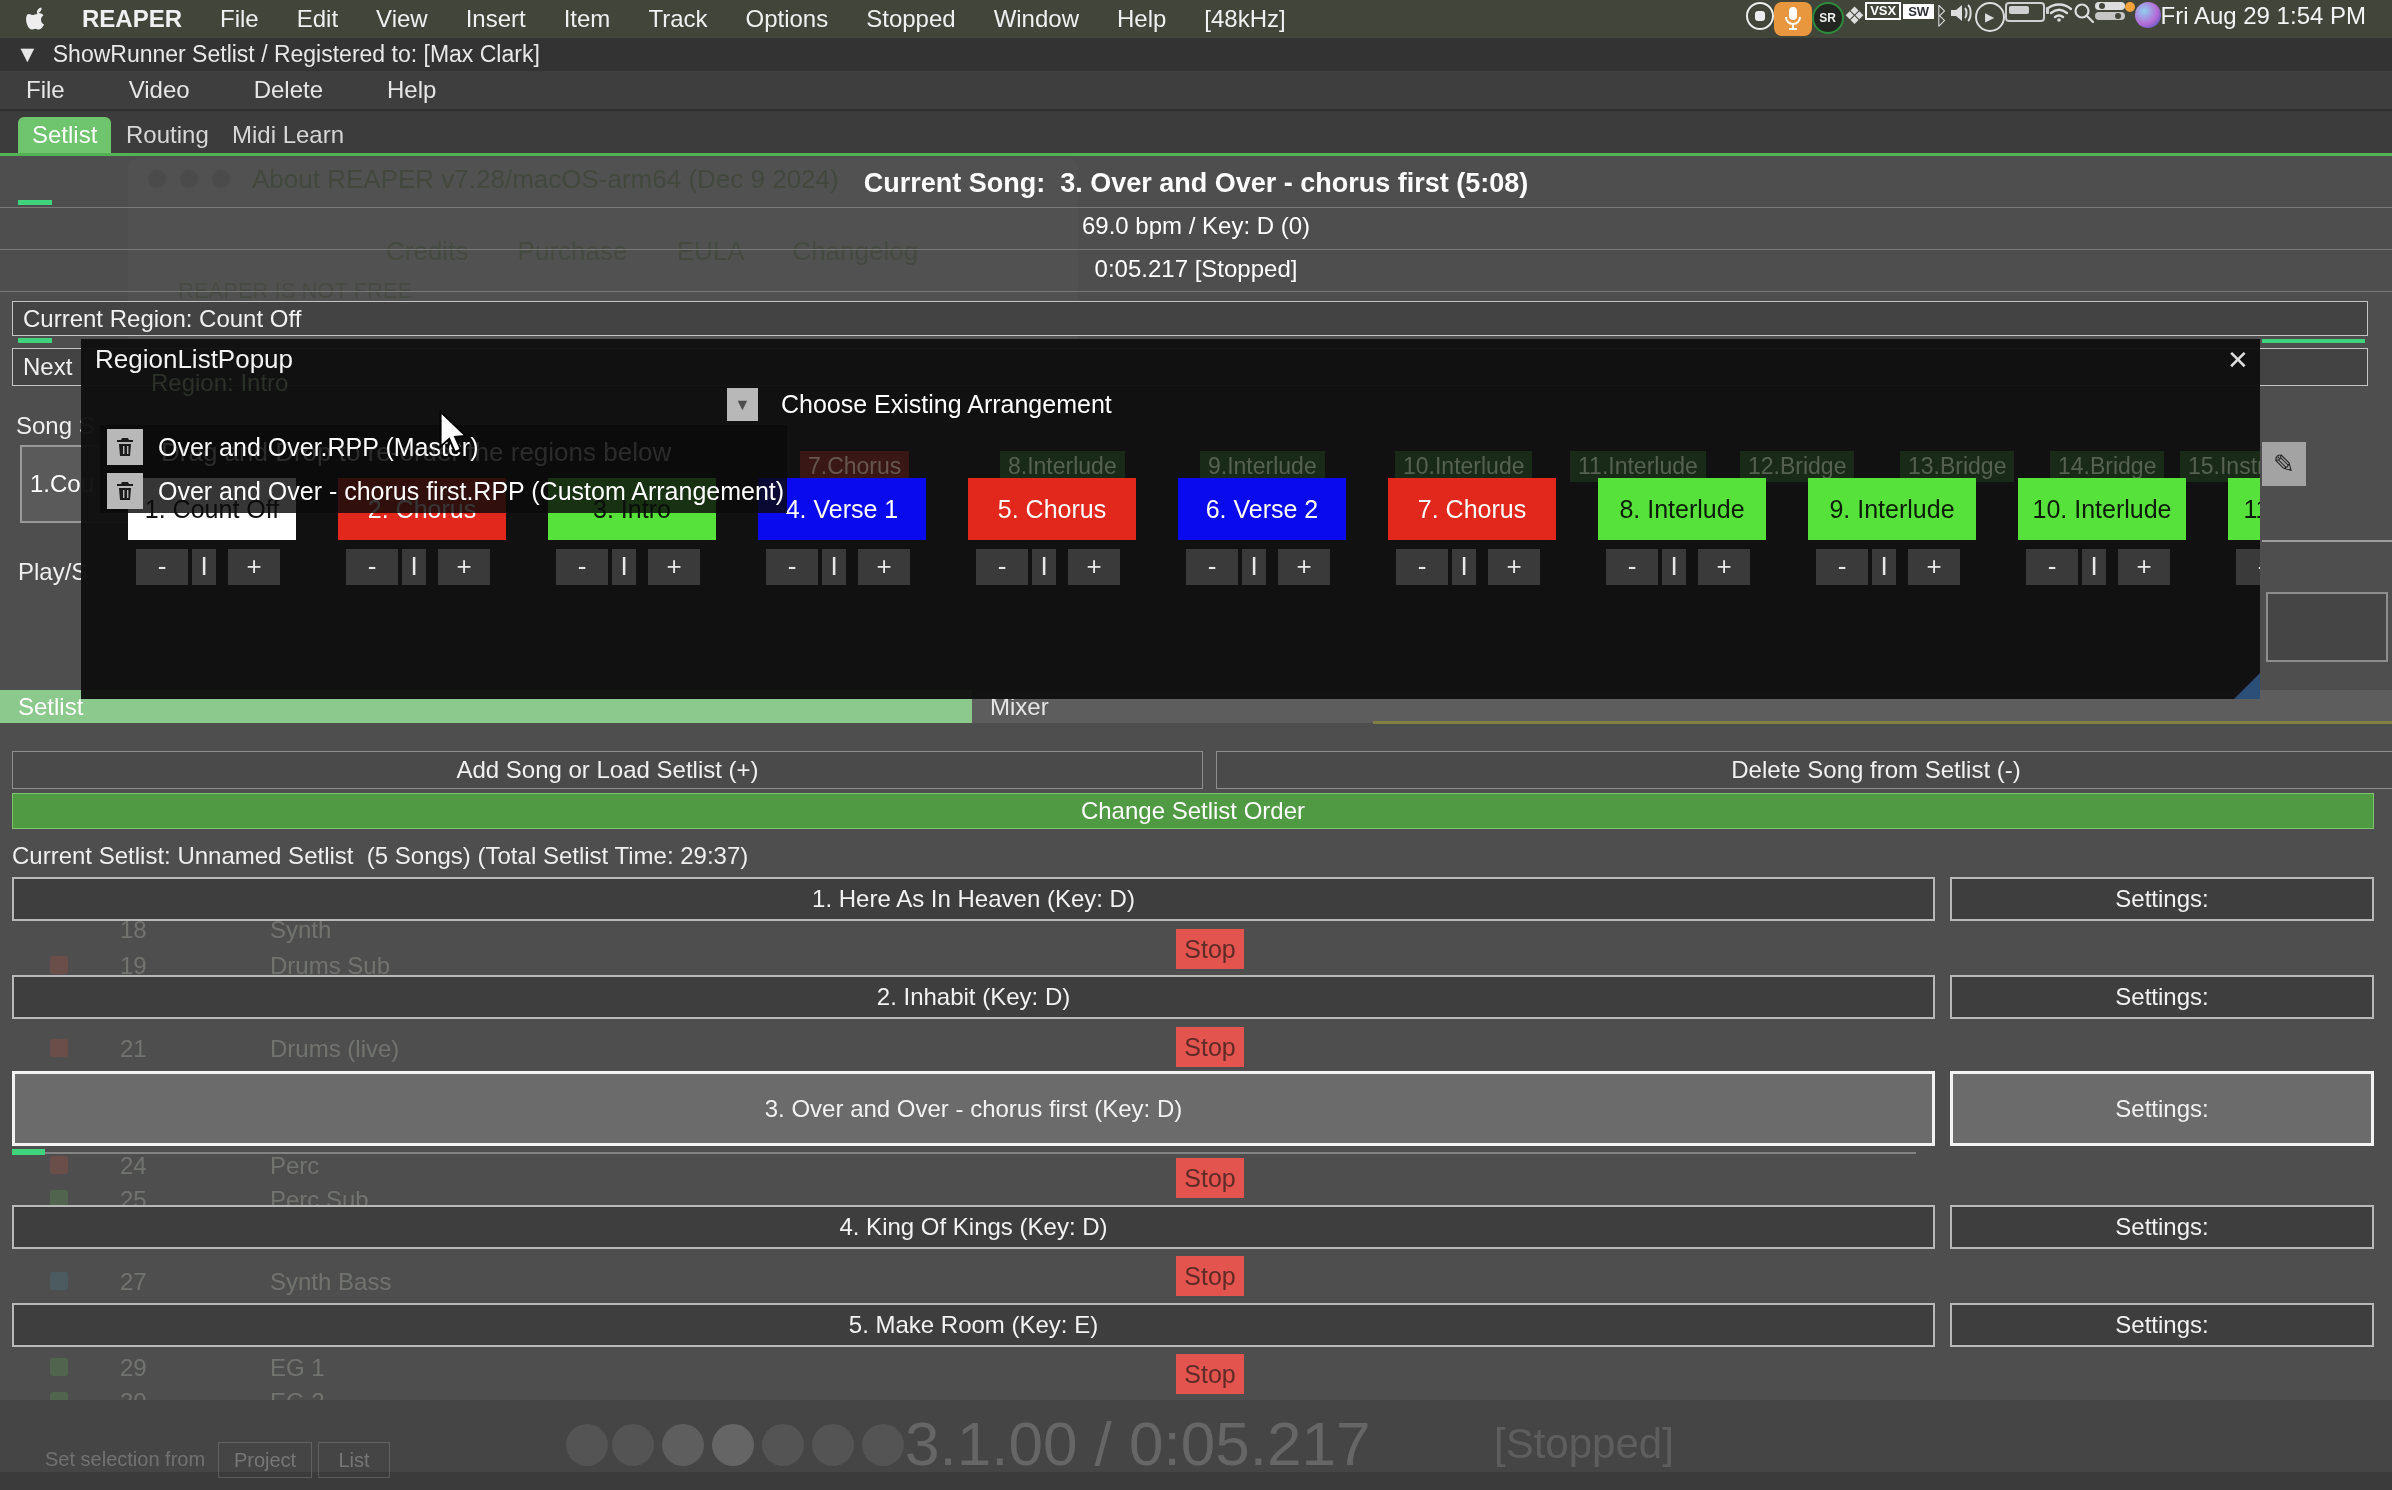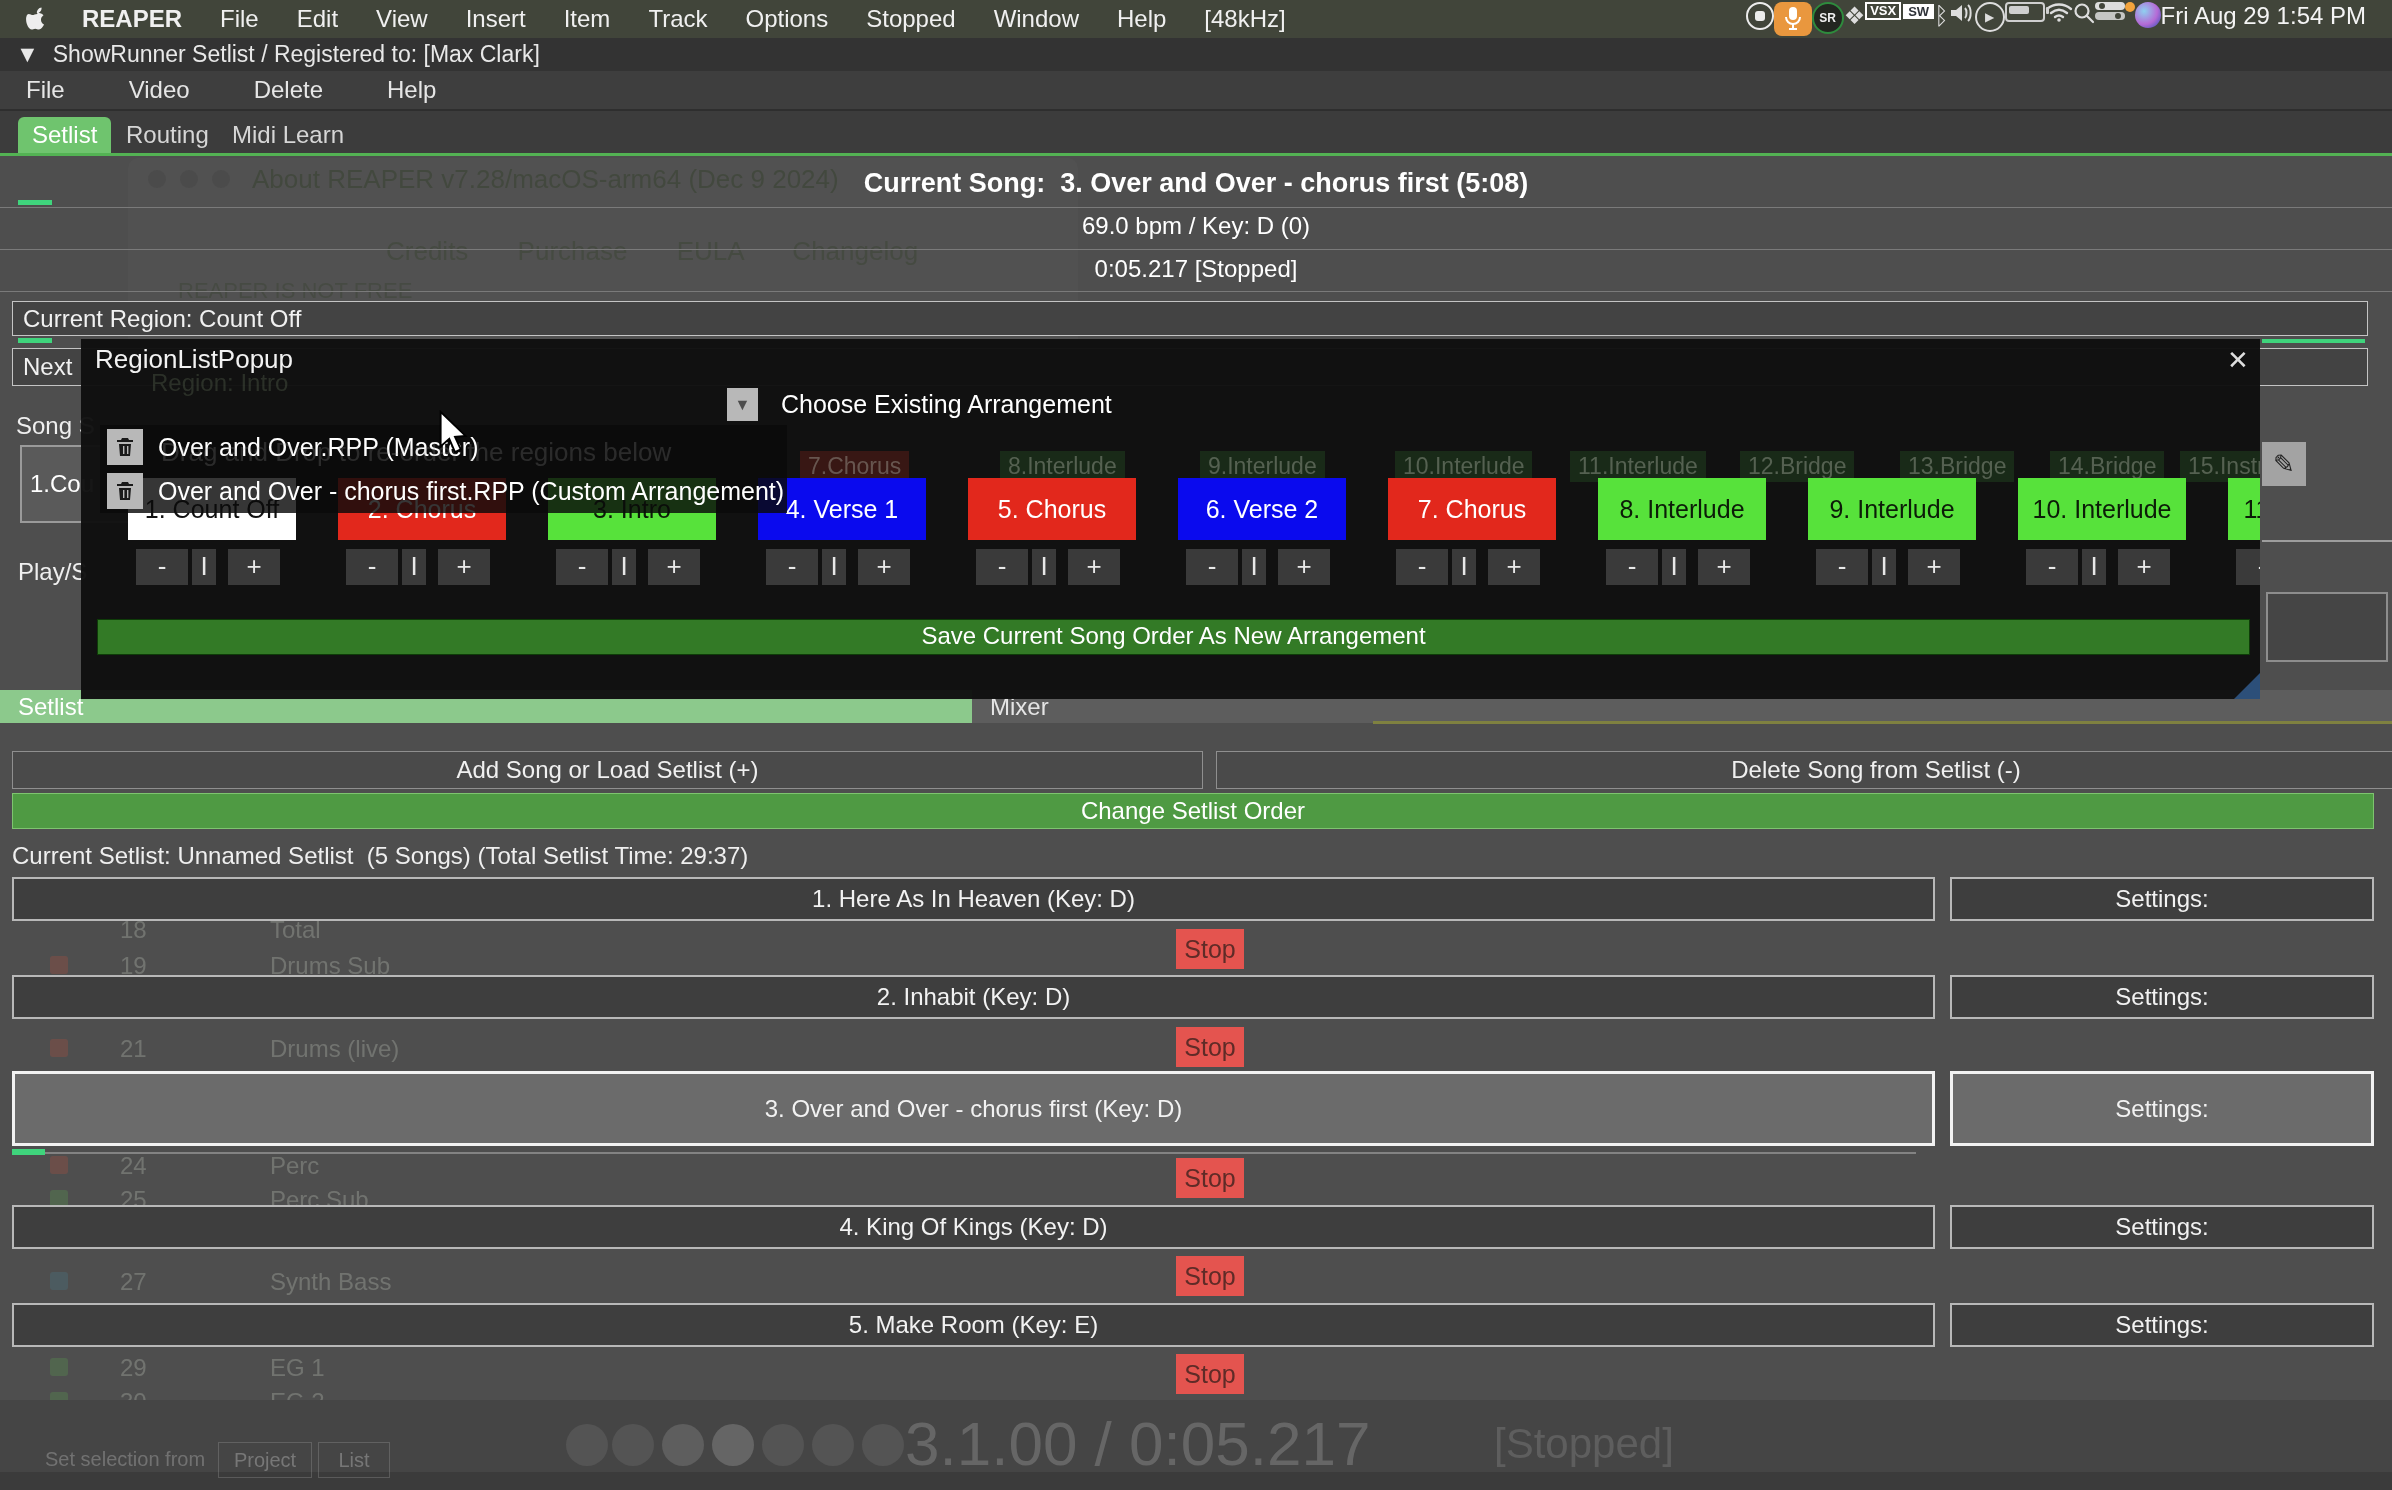--- a/index.html
+++ b/index.html
@@ -207,21 +207,21 @@
 <div class="abs" style="left:128px;top:158px;width:950px;height:430px;background:rgba(130,130,130,0.07);border-radius:10px;z-index:0"></div>
 <div class="abs" style="left:148px;top:170px;width:18px;height:18px;border-radius:50%;background:rgba(60,60,60,0.25);z-index:0"></div>
 <div class="abs" style="left:180px;top:170px;width:18px;height:18px;border-radius:50%;background:rgba(60,60,60,0.25);z-index:0"></div>
 <div class="abs" style="left:212px;top:170px;width:18px;height:18px;border-radius:50%;background:rgba(60,60,60,0.25);z-index:0"></div>
 <div class="abs ghost" style="left:252px;top:164px;font-size:26px;z-index:0">About REAPER v7.28/macOS-arm64 (Dec 9 2024)</div>
 <div class="abs ghost" style="left:386px;top:236px;font-size:26px;word-spacing:42px;opacity:.6;z-index:0">Credits Purchase EULA Changelog</div>
 <div class="abs ghost" style="left:178px;top:278px;font-size:22px;opacity:.55;z-index:0">REAPER IS NOT FREE</div>
 
 <div class="gtrack" style="top:916px">
   <span class="num">18</span>
-  <span class="nm">Total</span>
+  <span class="nm">Synth</span>
 </div>
 <div class="gtrack" style="top:952px">
   <span class="sq" style="background:#b05040"></span>
   <span class="num">19</span>
   <span class="nm">Drums Sub</span>
 </div>
 <div class="gtrack" style="top:1035px">
   <span class="sq" style="background:#b05040"></span>
   <span class="num">21</span>
   <span class="nm">Drums (live)</span>
@@ -362,21 +362,20 @@
     <div class="ritem" style="top:44px">
       <span class="trash">
         <svg width="24" height="24" viewBox="0 0 24 24">
             <path fill="#1a1a1a" d="M9 3h6l1 2h4v2H4V5h4l1-2zm-3 6h12l-1 12H7L6 9zm4 2v8h1.4v-8H10zm4 0v8h1.4v-8H14z"></path>
           </svg>
       </span>
       <span class="lab">Over and Over - chorus first.RPP (Custom Arrangement)</span>
     </div>
   </div>
 
-  <div id="savebtn">Save Current Song Order As New Arrangement</div>
   <div id="resize-tri"></div>
 </div>
 
 <div id="ptab-set" class="abs">
   <span>Setlist</span>
 </div>
 <div id="ptab-mix" class="abs">
   <span>Mixer</span>
 </div>
 <div id="oliveline" class="abs"></div>

